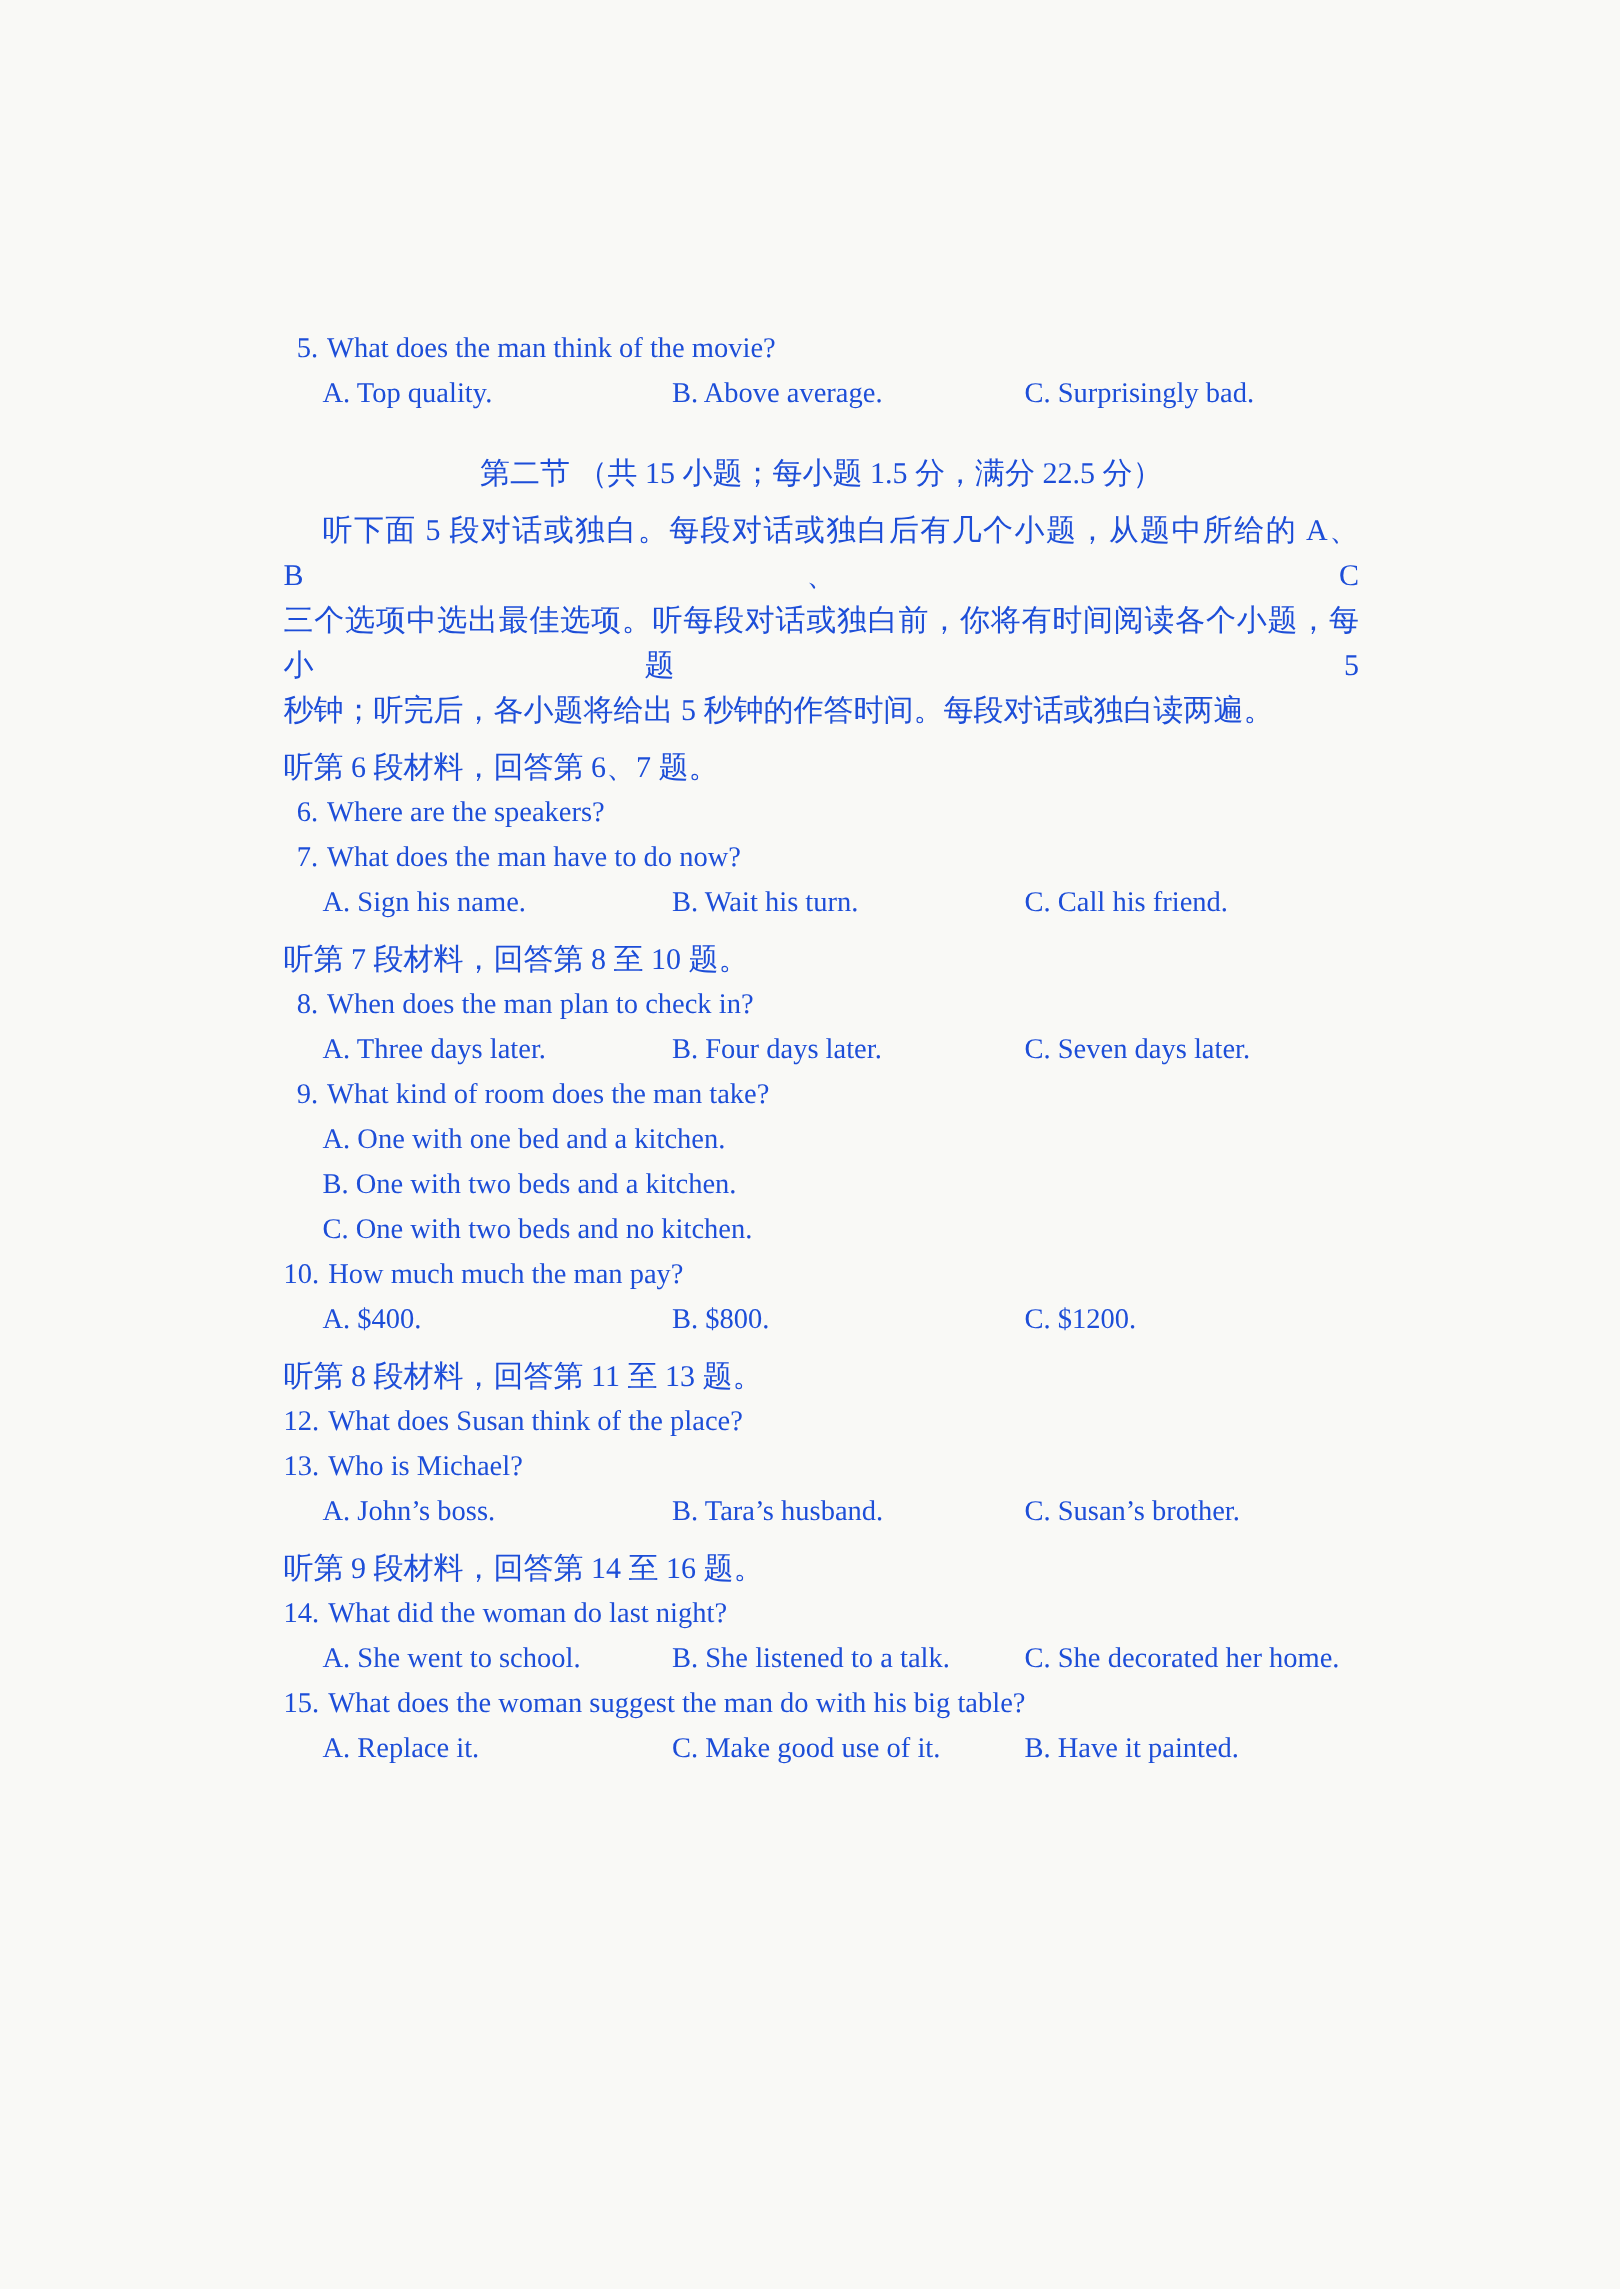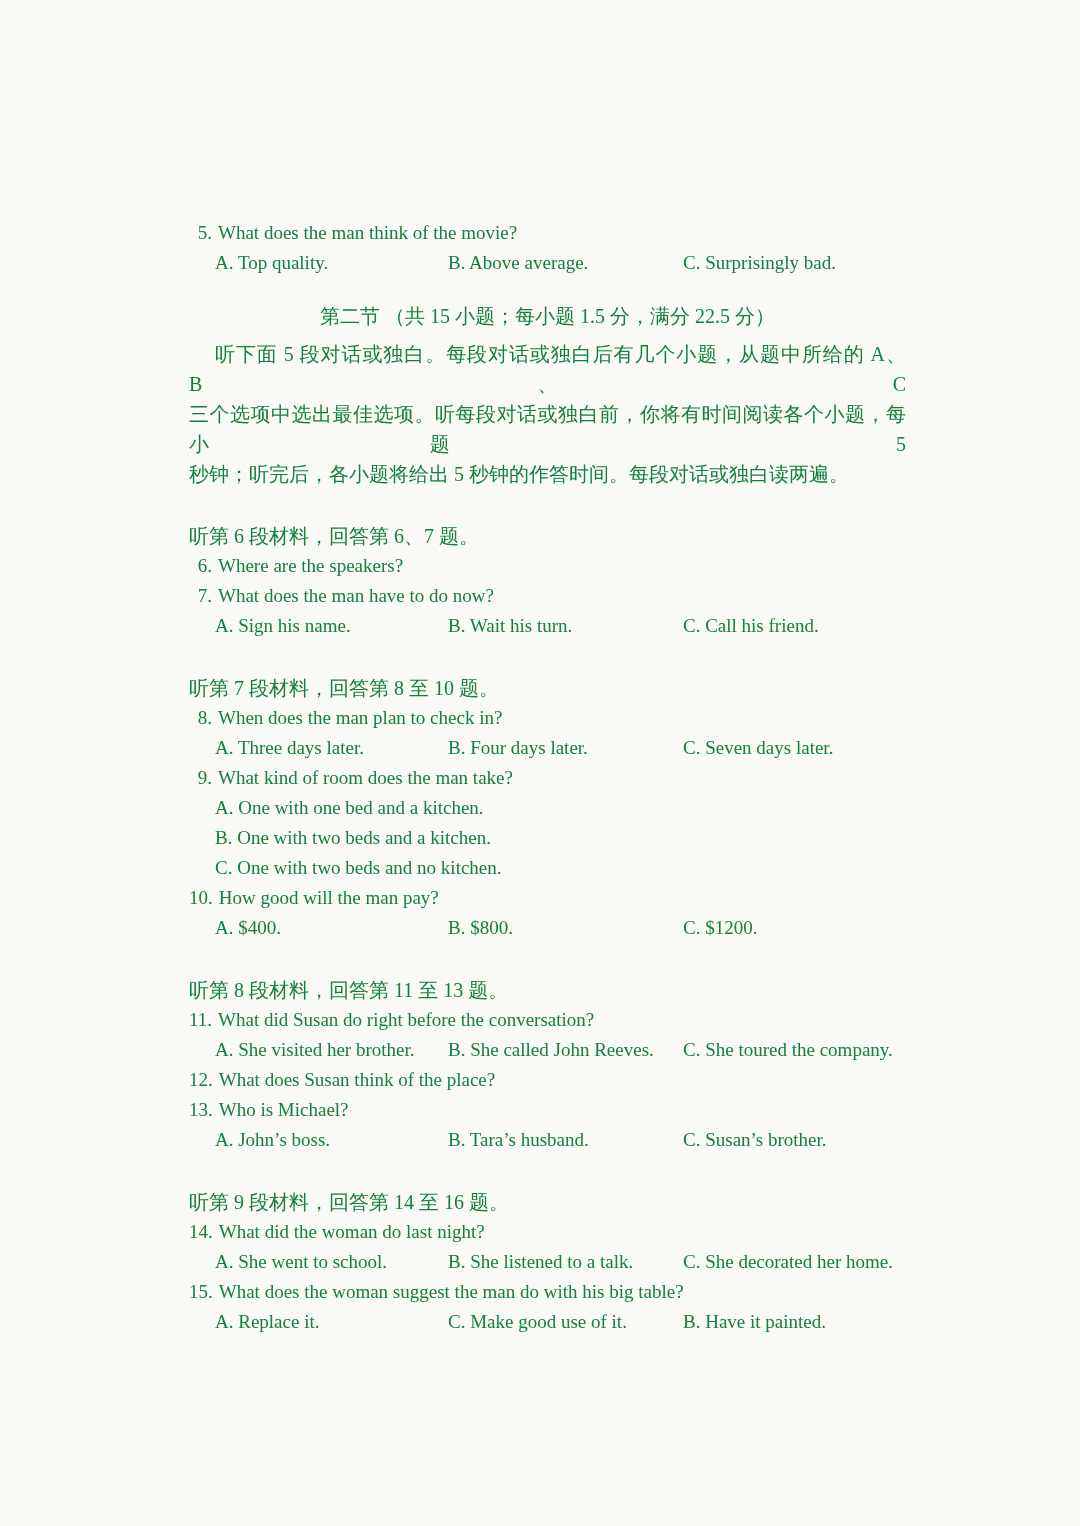--- a/index.html
+++ b/index.html
@@ -47,38 +47,38 @@
     font-size: 20px;
     line-height: 30px;
     font-weight: normal;
     white-space: nowrap;
     text-align: center;
   }
   .instructions { margin-top: 8px; font-size: 20px; }
   .instr-line { display: block; line-height: 30px; }
   .instr-line.justify { text-align: justify; text-align-last: justify; }
   .instr-line.first { text-indent: 26px; }
-  .group { margin-top: 32px; }
+  .group { margin-top: 8px; }
   .group-header {
     font-size: 20px;
     line-height: 30px;
     white-space: nowrap;
   }
   .page-footer {
     margin-top: 16px;
     text-align: center;
     font-size: 20px;
     line-height: 30px;
     letter-spacing: 1px;
   }
 </style>
 </head>
 <body>
 
-<div class="page" style="background: rgb(249, 249, 246); color: #15803d;">
+<div class="page" style="background: rgb(249, 249, 246); color: #1d4ed8;">
   <div class="content">
     <div id="q5-slot">
         <div class="question">
           <div class="q-line"><span class="q-num">5.</span><span class="q-text">What does the man think of the movie?</span></div>
           <div class="options row">
             <span class="option">A. Top quality.</span>
             <span class="option">B. Above average.</span>
             <span class="option">C. Surprisingly bad.</span>
           </div>
         </div>
@@ -119,38 +119,30 @@
           </div>
           <div class="question">
             <div class="q-line"><span class="q-num">9.</span><span class="q-text">What kind of room does the man take?</span></div>
             <div class="options stacked">
               <span class="option">A. One with one bed and a kitchen.</span>
               <span class="option">B. One with two beds and a kitchen.</span>
               <span class="option">C. One with two beds and no kitchen.</span>
             </div>
           </div>
           <div class="question">
-            <div class="q-line"><span class="q-num">10.</span><span class="q-text">How good will the man pay?</span></div>
+            <div class="q-line"><span class="q-num">10.</span><span class="q-text">How much much the man pay?</span></div>
             <div class="options row">
               <span class="option">A. $400.</span>
               <span class="option">B. $800.</span>
               <span class="option">C. $1200.</span>
             </div>
           </div>
         </section>
         <section class="group">
           <div class="group-header">听第 8 段材料，回答第 11 至 13 题。</div>
-          <div class="question">
-            <div class="q-line"><span class="q-num">11.</span><span class="q-text">What did Susan do right before the conversation?</span></div>
-            <div class="options row">
-              <span class="option">A. She visited her brother.</span>
-              <span class="option">B. She called John Reeves.</span>
-              <span class="option">C. She toured the company.</span>
-            </div>
-          </div>
           <div class="question">
             <div class="q-line"><span class="q-num">12.</span><span class="q-text">What does Susan think of the place?</span></div>
           </div>
           <div class="question">
             <div class="q-line"><span class="q-num">13.</span><span class="q-text">Who is Michael?</span></div>
             <div class="options row">
               <span class="option">A. John’s boss.</span>
               <span class="option">B. Tara’s husband.</span>
               <span class="option">C. Susan’s brother.</span>
             </div>

